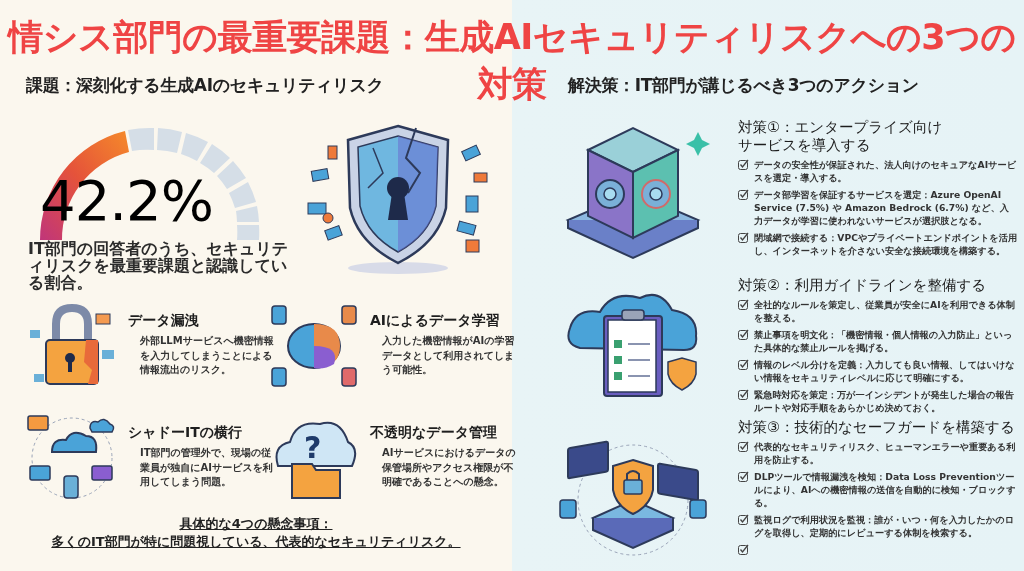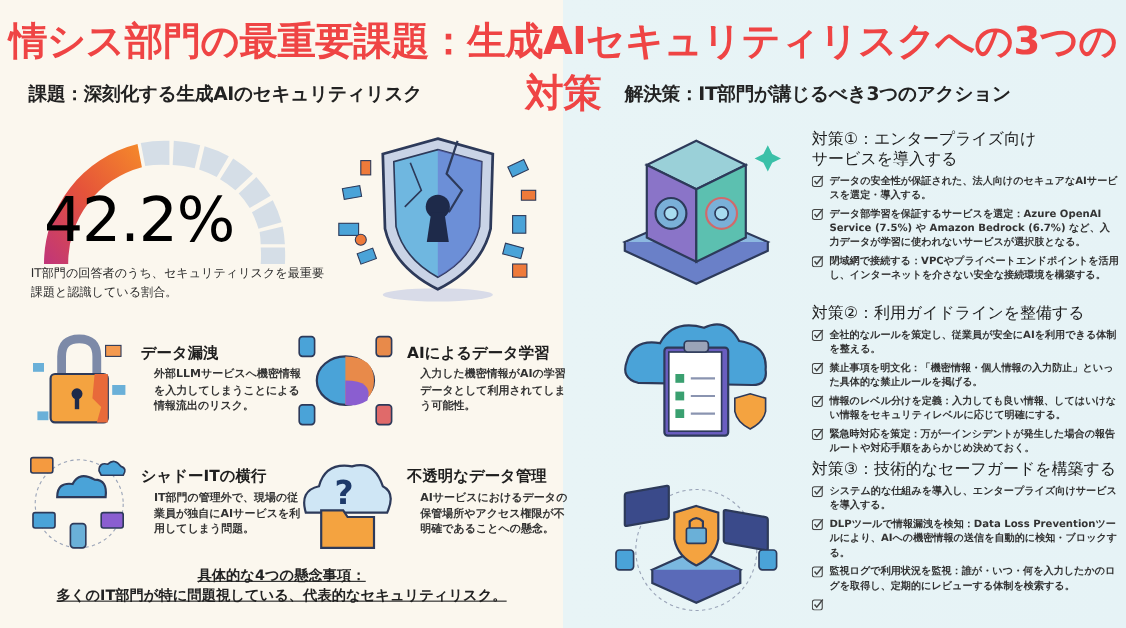--- a/index.html
+++ b/index.html
@@ -22,21 +22,21 @@
   .section-title.right { left: 568px; }
 
   
   .gauge { position: absolute; left: 30px; top: 112px; width: 245px; height: 132px; }
   .gauge-value {
     position: absolute; left: 40px; top: 168px; font-size: 56px; font-weight: normal;
     color: #000000; letter-spacing: -1px;
   }
   .gauge-caption {
     position: absolute; left: 28px; top: 240px; width: 270px;
-    font-size: 11px; font-weight: normal; line-height: 17px; color: #2b2b2b;
+    font-size: 16px; font-weight: bold; line-height: 17px; color: #2b2b2b;
   }
   .shield-illus { position: absolute; left: 298px; top: 118px; width: 200px; height: 160px; }
 
   
   .risk { position: absolute; width: 240px; height: 100px; }
   .risk .icon { position: absolute; left: 0; top: 0; width: 92px; height: 92px; }
   .risk .title { position: absolute; left: 102px; top: 12px; font-size: 14px; font-weight: bold; color: #1e1e1e; white-space: nowrap; }
   .risk .desc { position: absolute; left: 102px; top: 34px; width: 140px; font-size: 10px; font-weight: bold; line-height: 14.5px; color: #333; margin-left: 12px; }
 
   .footer-note {
@@ -253,21 +253,21 @@
         </svg><span>緊急時対応を策定：万が一インシデントが発生した場合の報告ルートや対応手順をあらかじめ決めておく。</span></li>
   </ul>
 </div>
 
 <div class="action" style="top:418px;">
   <div class="a-title">対策③：技術的なセーフガードを構築する</div>
   <ul>
     <li><svg class="chk" viewBox="0 0 11 11">
           <rect x="0.5" y="1.5" width="9" height="9" rx="2" fill="none" stroke="#444" stroke-width="1"></rect>
           <path d="M2.5 5.5 L4.5 8 L10 1" fill="none" stroke="#444" stroke-width="1.3"></path>
-        </svg><span>システム的な仕組みを導入し、エンタープライズ向けサービスを導入する。</span></li>
+        </svg><span>代表的なセキュリティリスク、ヒューマンエラーや重要ある利用を防止する。</span></li>
     <li><svg class="chk" viewBox="0 0 11 11">
           <rect x="0.5" y="1.5" width="9" height="9" rx="2" fill="none" stroke="#444" stroke-width="1"></rect>
           <path d="M2.5 5.5 L4.5 8 L10 1" fill="none" stroke="#444" stroke-width="1.3"></path>
         </svg><span>DLPツールで情報漏洩を検知：Data Loss Preventionツールにより、AIへの機密情報の送信を自動的に検知・ブロックする。</span></li>
     <li><svg class="chk" viewBox="0 0 11 11">
           <rect x="0.5" y="1.5" width="9" height="9" rx="2" fill="none" stroke="#444" stroke-width="1"></rect>
           <path d="M2.5 5.5 L4.5 8 L10 1" fill="none" stroke="#444" stroke-width="1.3"></path>
         </svg><span>監視ログで利用状況を監視：誰が・いつ・何を入力したかのログを取得し、定期的にレビューする体制を検索する。</span></li>
     <li><svg class="chk" viewBox="0 0 11 11">
           <rect x="0.5" y="1.5" width="9" height="9" rx="2" fill="none" stroke="#444" stroke-width="1"></rect>

